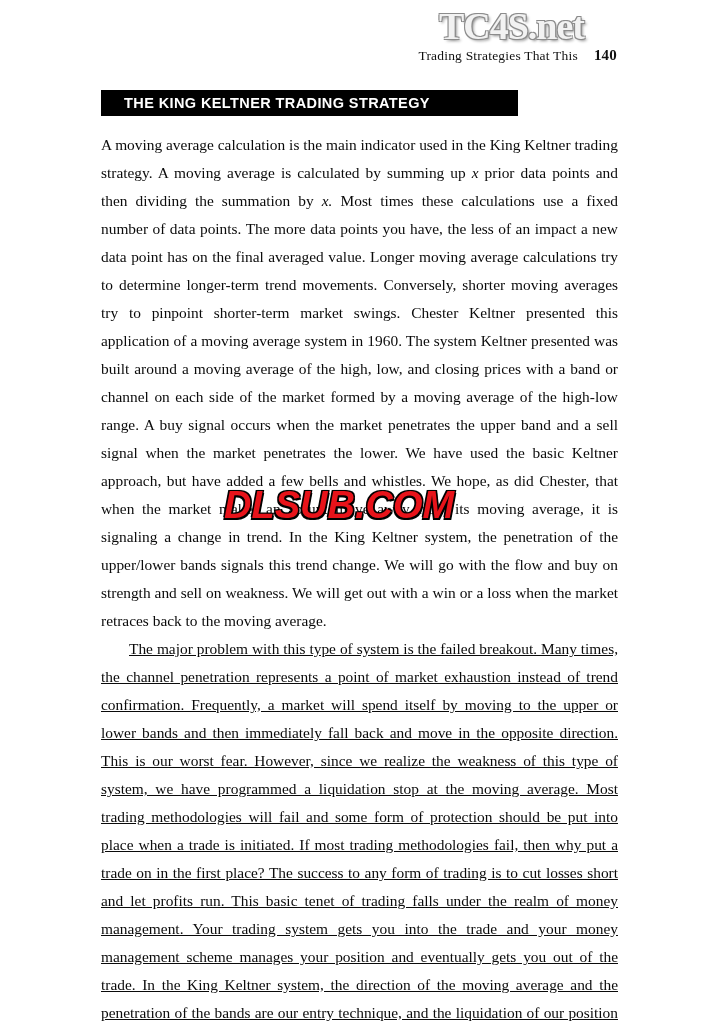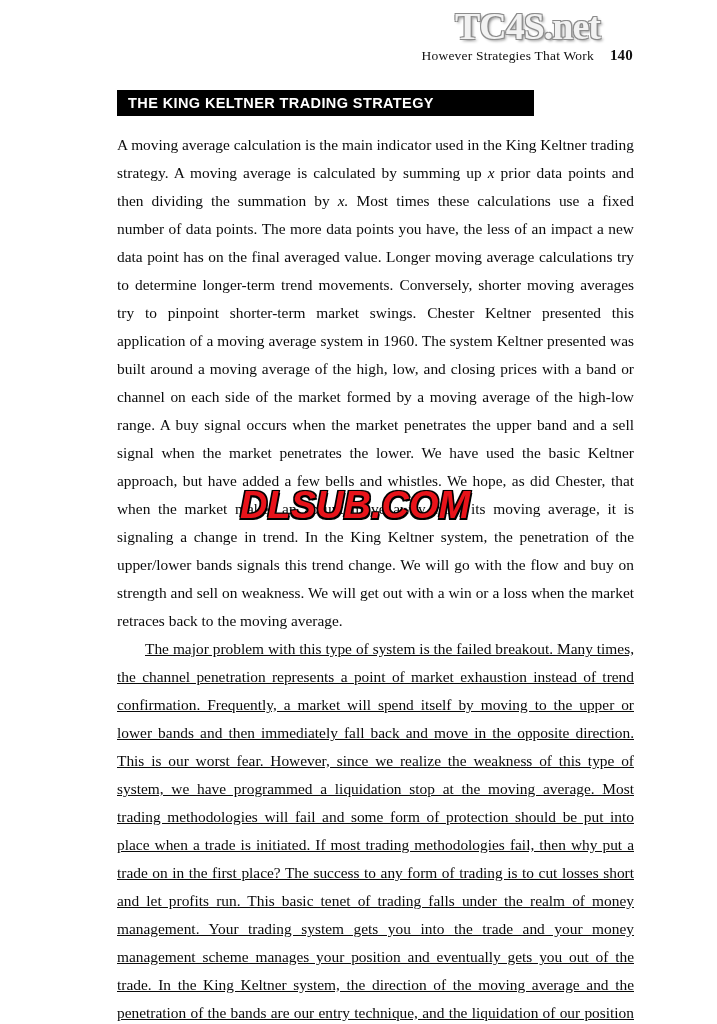--- a/index.html
+++ b/index.html
@@ -11,21 +11,21 @@
     width: 717px;
     height: 1024px;
     position: relative;
     overflow: hidden;
     font-family: "Liberation Serif", serif;
     color: #000000;
   }
 
   .page {
     position: absolute;
-    top: 0; left: 16px;
+    top: 0; left: 0;
     width: 594px;
     height: 1024px;
     background: #ffffff;
   }
 
   
   .wm-top {
     position: absolute;
     top: 4px;
     right: 10px;
@@ -74,21 +74,21 @@
     background: #000000;
     display: flex;
     align-items: center;
   }
   .head-bar .head-text {
     color: #ffffff;
     font-family: "Liberation Sans", sans-serif;
     font-weight: bold;
     font-size: 14.5px;
     letter-spacing: 0.4px;
-    padding-left: 11px;
+    padding-left: 23px;
     white-space: nowrap;
   }
 
   
   .body-col {
     position: absolute;
     top: 131px;
     left: 101px;
     width: 517px;
     font-size: 15.4px;
@@ -158,21 +158,21 @@
   }
 </style>
 </head>
 <body>
 
 <div class="page">
 
   <div class="wm-top">TC4S.net</div>
 
   <div class="runhead">
-    <span>However Strategies That Work</span><span class="pageno">140</span>
+    <span>Trading Strategies That This</span><span class="pageno">140</span>
   </div>
 
   <div class="head-bar">
     <span class="head-text">THE KING KELTNER TRADING STRATEGY</span>
   </div>
 
   <div class="body-col">
     <p><span>A moving average calculation is the main indicator used in the King Keltner trading strategy. A moving average is calculated by summing up </span><i>x</i><span> prior data points and then dividing the summation by </span><i>x.</i><span> Most times these calculations use a fixed number of data points. The more data points you have, the less of an impact a new data point has on the final averaged value. Longer moving average calculations try to determine longer-term trend movements. Conversely, shorter moving averages try to pinpoint shorter-term market swings. Chester Keltner presented this application of a moving average system in 1960. The system Keltner presented was built around a moving average of the high, low, and closing prices with a band or channel on each side of the market formed by a moving average of the high-low range. A buy signal occurs when the market penetrates the upper band and a sell signal when the market penetrates the lower. We have used the basic Keltner approach, but have added a few bells and whistles. We hope, as did Chester, that when the market makes an abrupt move away from its moving average, it is signaling a change in trend. In the King Keltner system, the penetration of the upper/lower bands signals this trend change. We will go with the flow and buy on strength and sell on weakness. We will get out with a win or a loss when the market retraces back to the moving average.</span></p>
     <p class="indent">The major problem with this type of system is the failed breakout. Many times, the channel penetration represents a point of market exhaustion instead of trend confirmation. Frequently, a market will spend itself by moving to the upper or lower bands and then immediately fall back and move in the opposite direction. This is our worst fear. However, since we realize the weakness of this type of system, we have programmed a liquidation stop at the moving average. Most trading methodologies will fail and some form of protection should be put into place when a trade is initiated. If most trading methodologies fail, then why put a trade on in the first place? The success to any form of trading is to cut losses short and let profits run. This basic tenet of trading falls under the realm of money management. Your trading system gets you into the trade and your money management scheme manages your position and eventually gets you out of the trade. In the King Keltner system, the direction of the moving average and the penetration of the bands are our entry technique, and the liquidation of our position at the moving average is our money management scheme. Our money management stop will either be a protective stop or a take profit stop. If we do capture a long trend, then the moving average should move in the same direction as our entry signal and with any luck capture a good portion of the move. Always remember it is the exit technique that determines the success of the entry technique. Since King Keltner is a long-term approach, short-term profits are not an objective. We will take them if they come our way, but with this type of system they would eventually become</p>
   </div>

